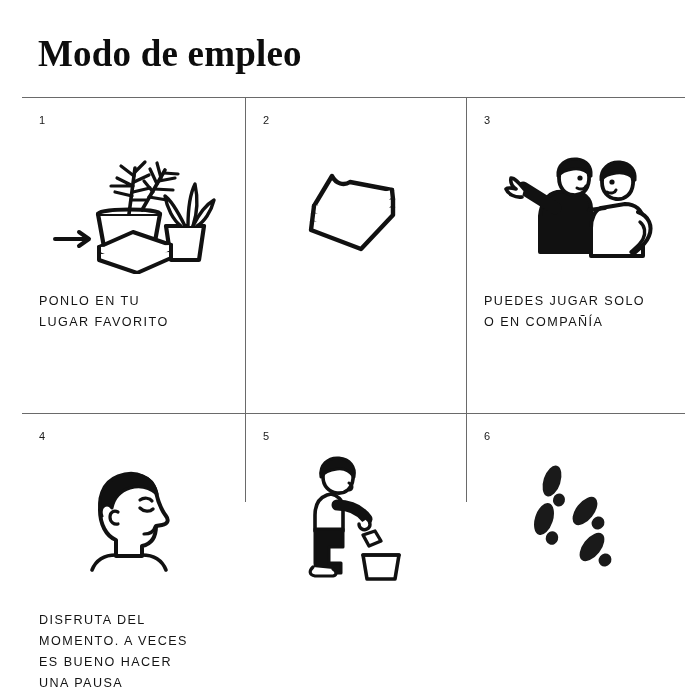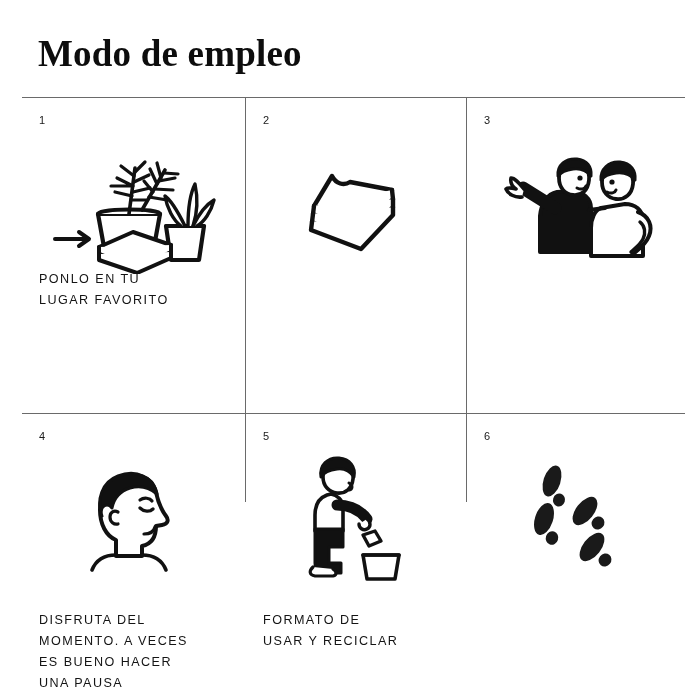--- a/index.html
+++ b/index.html
@@ -79,21 +79,21 @@
     display: flex;
     align-items: center;
     justify-content: center;
   }
   .art svg { display: block; }
 
   .caption {
     position: absolute;
     left: 17px;
     right: 6px;
-    top: 171px;
+    top: 193px;
     font-size: 12.6px;
     line-height: 21px;
     letter-spacing: 1.45px;
     font-weight: 400;
     color: #141414;
     text-transform: uppercase;
     white-space: pre-line;
   }
   .row2 .caption { top: 196px; }
   .row2 .art { top: 30px; }
@@ -184,20 +184,22 @@
         <path d="M105 26 C105 16 113 10 122 11 C131 12 137 19 136 28 C135 38 128 44 119 43 C111 42 105 36 105 26 Z" fill="#fff" stroke-width="3.8"></path>
 
         <path d="M104 24 C103 13 112 5 123 6 C134 7 139 15 138 24 C134 19 127 16 119 17 C112 18 107 20 104 24 Z" fill="#111" stroke="#111" stroke-width="3"></path>
 
         <circle cx="115" cy="26" r="2.6" fill="#111" stroke="none"></circle>
         <path d="M110 36 C114 38 118 37 119 34" stroke-width="3"></path>
 
         <path d="M92 54 L108 52" stroke-width="4"></path>
       </svg>
     </div>
+    <div class="caption">Puedes jugar solo
+o en compañía</div>
   </div>
 
   <div class="cell col1 row2">
     <div class="step-num">4</div>
     <div class="art">
       <svg width="104" height="112" viewBox="0 0 104 112" fill="none" stroke="#111" stroke-width="4" stroke-linecap="round" stroke-linejoin="round">
 
         <path d="M34 18 C52 8 70 14 74 30 C76 40 78 46 84 54 C87 58 86 62 80 63 L74 64 C74 74 70 82 60 84 L60 94 L34 94 L34 78 C24 74 18 62 18 48 C18 34 24 24 34 18 Z" fill="#fff" stroke-width="4"></path>
 
         <path d="M20 54 C14 38 20 20 36 14 C54 7 72 15 75 32 C68 26 58 23 48 26 C38 29 32 36 30 46 C27 42 23 42 20 46 C19 49 19 52 20 54 Z" fill="#111" stroke="#111" stroke-width="3"></path>
@@ -237,22 +239,20 @@
 
         <path d="M14 74 L14 108 C14 114 18 118 24 118 L40 118 L40 108 L28 108 L28 92 L42 92 L42 74 Z" fill="#111" stroke="#111" stroke-width="3"></path>
         <path d="M12 112 C8 116 8 120 14 121 L32 121 C36 120 36 116 32 114" fill="#fff" stroke-width="3.2"></path>
 
         <path d="M62 80 L74 76 L80 86 L68 91 Z" fill="#fff" stroke-width="3.4"></path>
 
         <path d="M62 100 L66 124 L94 124 L98 100 Z" fill="#fff" stroke-width="3.6"></path>
         <path d="M62 100 L98 100" stroke-width="3.6"></path>
       </svg>
     </div>
-    <div class="caption">Formato de
-usar y reciclar</div>
   </div>
 
   <div class="cell col3 row2">
     <div class="step-num">6</div>
     <div class="art">
       <svg width="104" height="122" viewBox="0 0 104 122" fill="none" stroke="none">
         <g fill="#1a1a1a">
 
           <ellipse cx="28" cy="24" rx="8.5" ry="16" transform="rotate(18 28 24)"></ellipse>
           <ellipse cx="35" cy="43" rx="6" ry="6.5" transform="rotate(18 35 43)"></ellipse>

